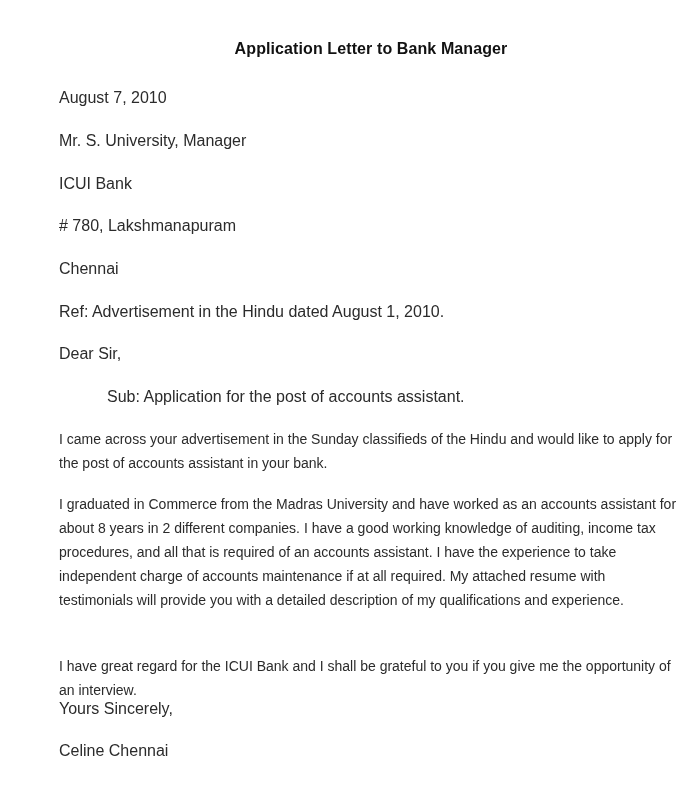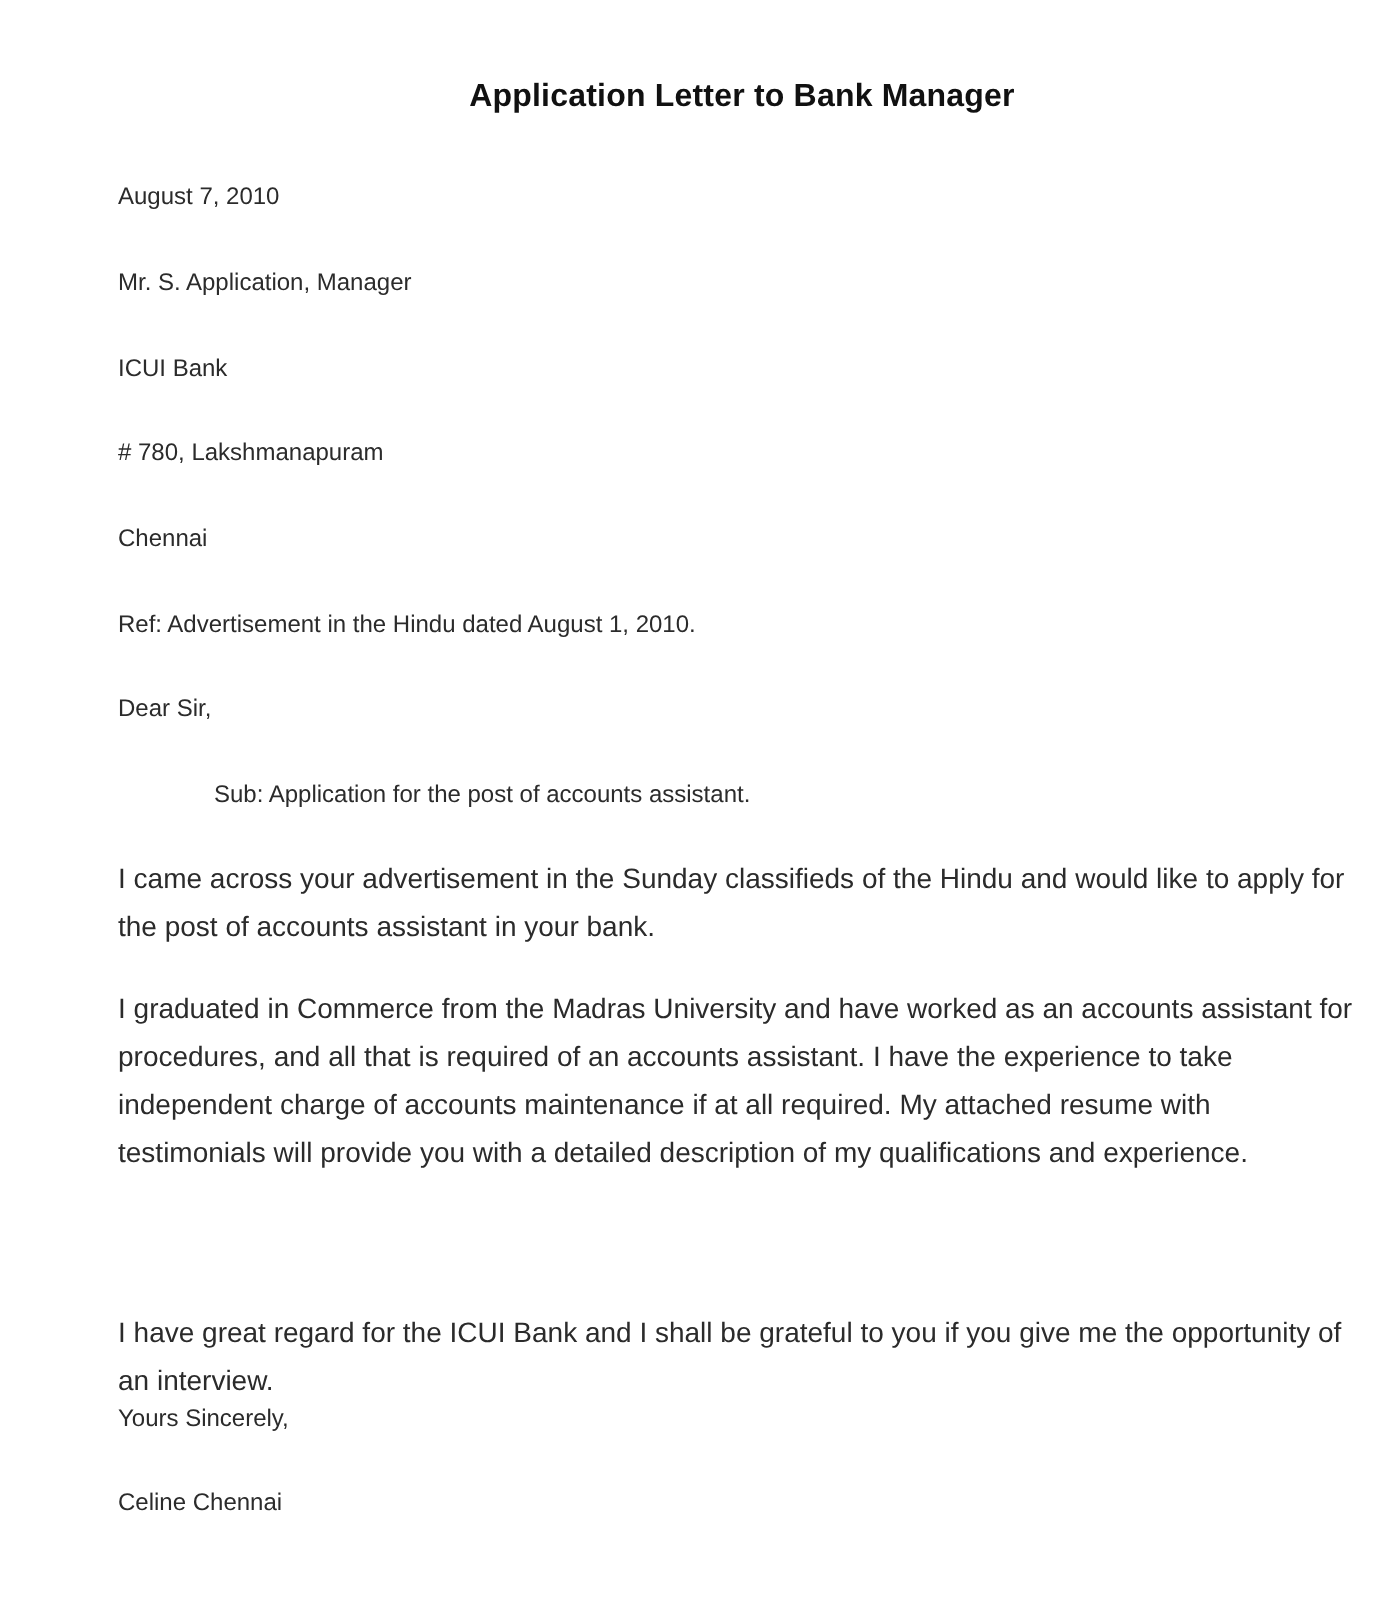--- a/index.html
+++ b/index.html
@@ -22,56 +22,57 @@
       width: 742px;
       text-align: center;
       font-size: 16px;
       font-weight: bold;
       color: #111111;
       letter-spacing: 0.1px;
     }
     .line {
       position: absolute;
       left: 59px;
-      font-size: 12px;
+      font-size: 16px;
       line-height: 18px;
       white-space: nowrap;
     }
     .para {
       position: absolute;
       left: 59px;
       width: 630px;
       font-size: 14px;
       line-height: 24px;
       text-align: justify;
     }
     .para .l { display: block; white-space: nowrap; }
   </style>
 </head>
 <body>
 
 <div>
   <div class="title">Application Letter to Bank Manager</div>
 
   <div class="line" style="top:89px;">August 7, 2010</div>
-  <div class="line" style="top:132px;">Mr. S. Application,  Manager</div>
+  <div class="line" style="top:132px;">Mr. S. University,  Manager</div>
   <div class="line" style="top:175px;">ICUI Bank</div>
   <div class="line" style="top:217px;"># 780, Lakshmanapuram</div>
   <div class="line" style="top:260px;">Chennai</div>
   <div class="line" style="top:303px;">Ref:  Advertisement in the Hindu dated August 1, 2010.</div>
   <div class="line" style="top:345px;text-align:center;">Dear Sir,</div>
   <div class="line" style="top:388px;margin-left:48px;">Sub:  Application for the post of accounts assistant.</div>
 
   <div class="para" style="top:427px;">
     <span class="l">I came across your advertisement in the Sunday classifieds of the Hindu and would like to apply for</span>
     <span class="l">the post of accounts assistant in your bank.</span>
   </div>
 
   <div class="para" style="top:492px;">
     <span class="l">I graduated in Commerce from the Madras University and have worked as an accounts assistant for</span>
+    <span class="l">about 8 years in 2 different companies.  I have a good working knowledge of auditing, income tax</span>
     <span class="l">procedures, and all that is required of an accounts assistant.  I have the experience to take</span>
     <span class="l">independent charge of accounts maintenance if at all required.  My attached resume with</span>
     <span class="l">testimonials will provide you with a detailed description of my qualifications and experience.</span>
   </div>
 
   <div class="para" style="top:654px;">
     <span class="l">I have great regard for the ICUI Bank and I shall be grateful to you if you give me the opportunity of</span>
     <span class="l">an interview.</span>
   </div>
 

